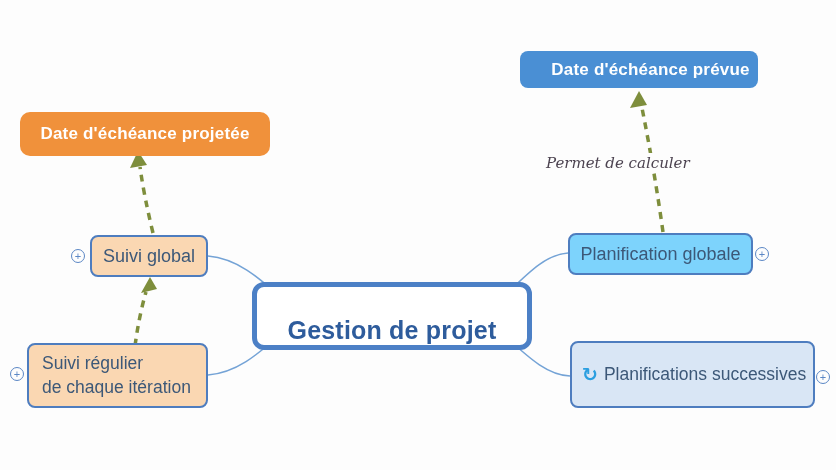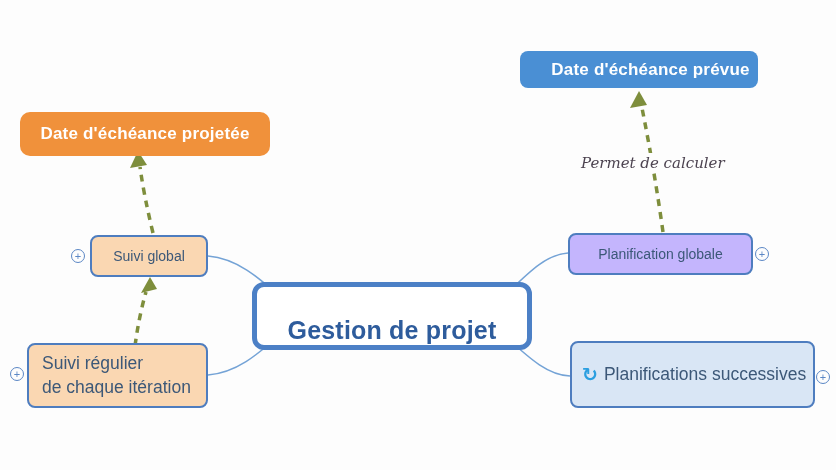--- a/index.html
+++ b/index.html
@@ -10,43 +10,43 @@
   svg.links{position:absolute;left:0;top:0;width:836px;height:470px;}
   .node{position:absolute;box-sizing:border-box;display:flex;align-items:center;justify-content:center;}
 
   .central{
     left:252px;top:282px;width:280px;height:68px;
     background:#FFFFFF;border:5px solid #4C80C6;border-radius:12px;
     color:#2E5C9C;font-size:25px;font-weight:700;letter-spacing:.2px;align-items:flex-end;
   }
   .branch{
     border:2px solid #4E7DBF;border-radius:8px;
-    color:#3C5878;font-size:14px;
+    color:#3C5878;font-size:18px;
   }
   .peach{background:#FAD7B2;}
-  .blue-light{background:#c4b5fd;}
+  .blue-light{background:#7dd3fc;}
   .blue-mid{background:#D9E6F5;}
   .suivi-global{left:90px;top:235px;width:118px;height:42px;}
   .suivi-regulier{left:27px;top:343px;width:181px;height:65px;justify-content:flex-start;padding-left:13px;font-size:17.5px;line-height:1.35;}
   .planif-globale{left:568px;top:233px;width:185px;height:42px;}
   .planif-succ{left:570px;top:341px;width:245px;height:67px;justify-content:flex-start;padding-left:10px;font-size:17.5px;line-height:1.35;}
   .two-lines{display:block;}
 
   .floating{
     color:#FFFFFF;font-size:17px;font-weight:700;letter-spacing:.2px;
   }
   .orange{left:20px;top:112px;width:250px;height:44px;background:#F0913B;border-radius:10px;}
   .blue-solid{left:520px;top:51px;width:238px;height:37px;background:#4A8FD4;border-radius:8px;padding-left:23px;}
 
   .rel-label{
     position:absolute;font-family:"DejaVu Serif",serif;font-style:italic;
     font-size:15px;color:#4C4350;background:#FDFDFD;padding:1px 3px;white-space:nowrap;
   }
   .lbl-maj{left:98px;top:309px;}
-  .lbl-pdc{left:578px;top:153px;}
+  .lbl-pdc{left:543px;top:153px;}
 
   .expand{
     position:absolute;width:14px;height:14px;box-sizing:border-box;
     border:1px solid #5B87C5;border-radius:50%;background:#FDFDFD;
     color:#5B87C5;font-size:11px;line-height:11px;text-align:center;
     display:flex;align-items:center;justify-content:center;cursor:pointer;
   }
   .exp-sg{left:71px;top:249px;}
   .exp-sr{left:10px;top:367px;}
   .exp-pg{left:755px;top:247px;}

